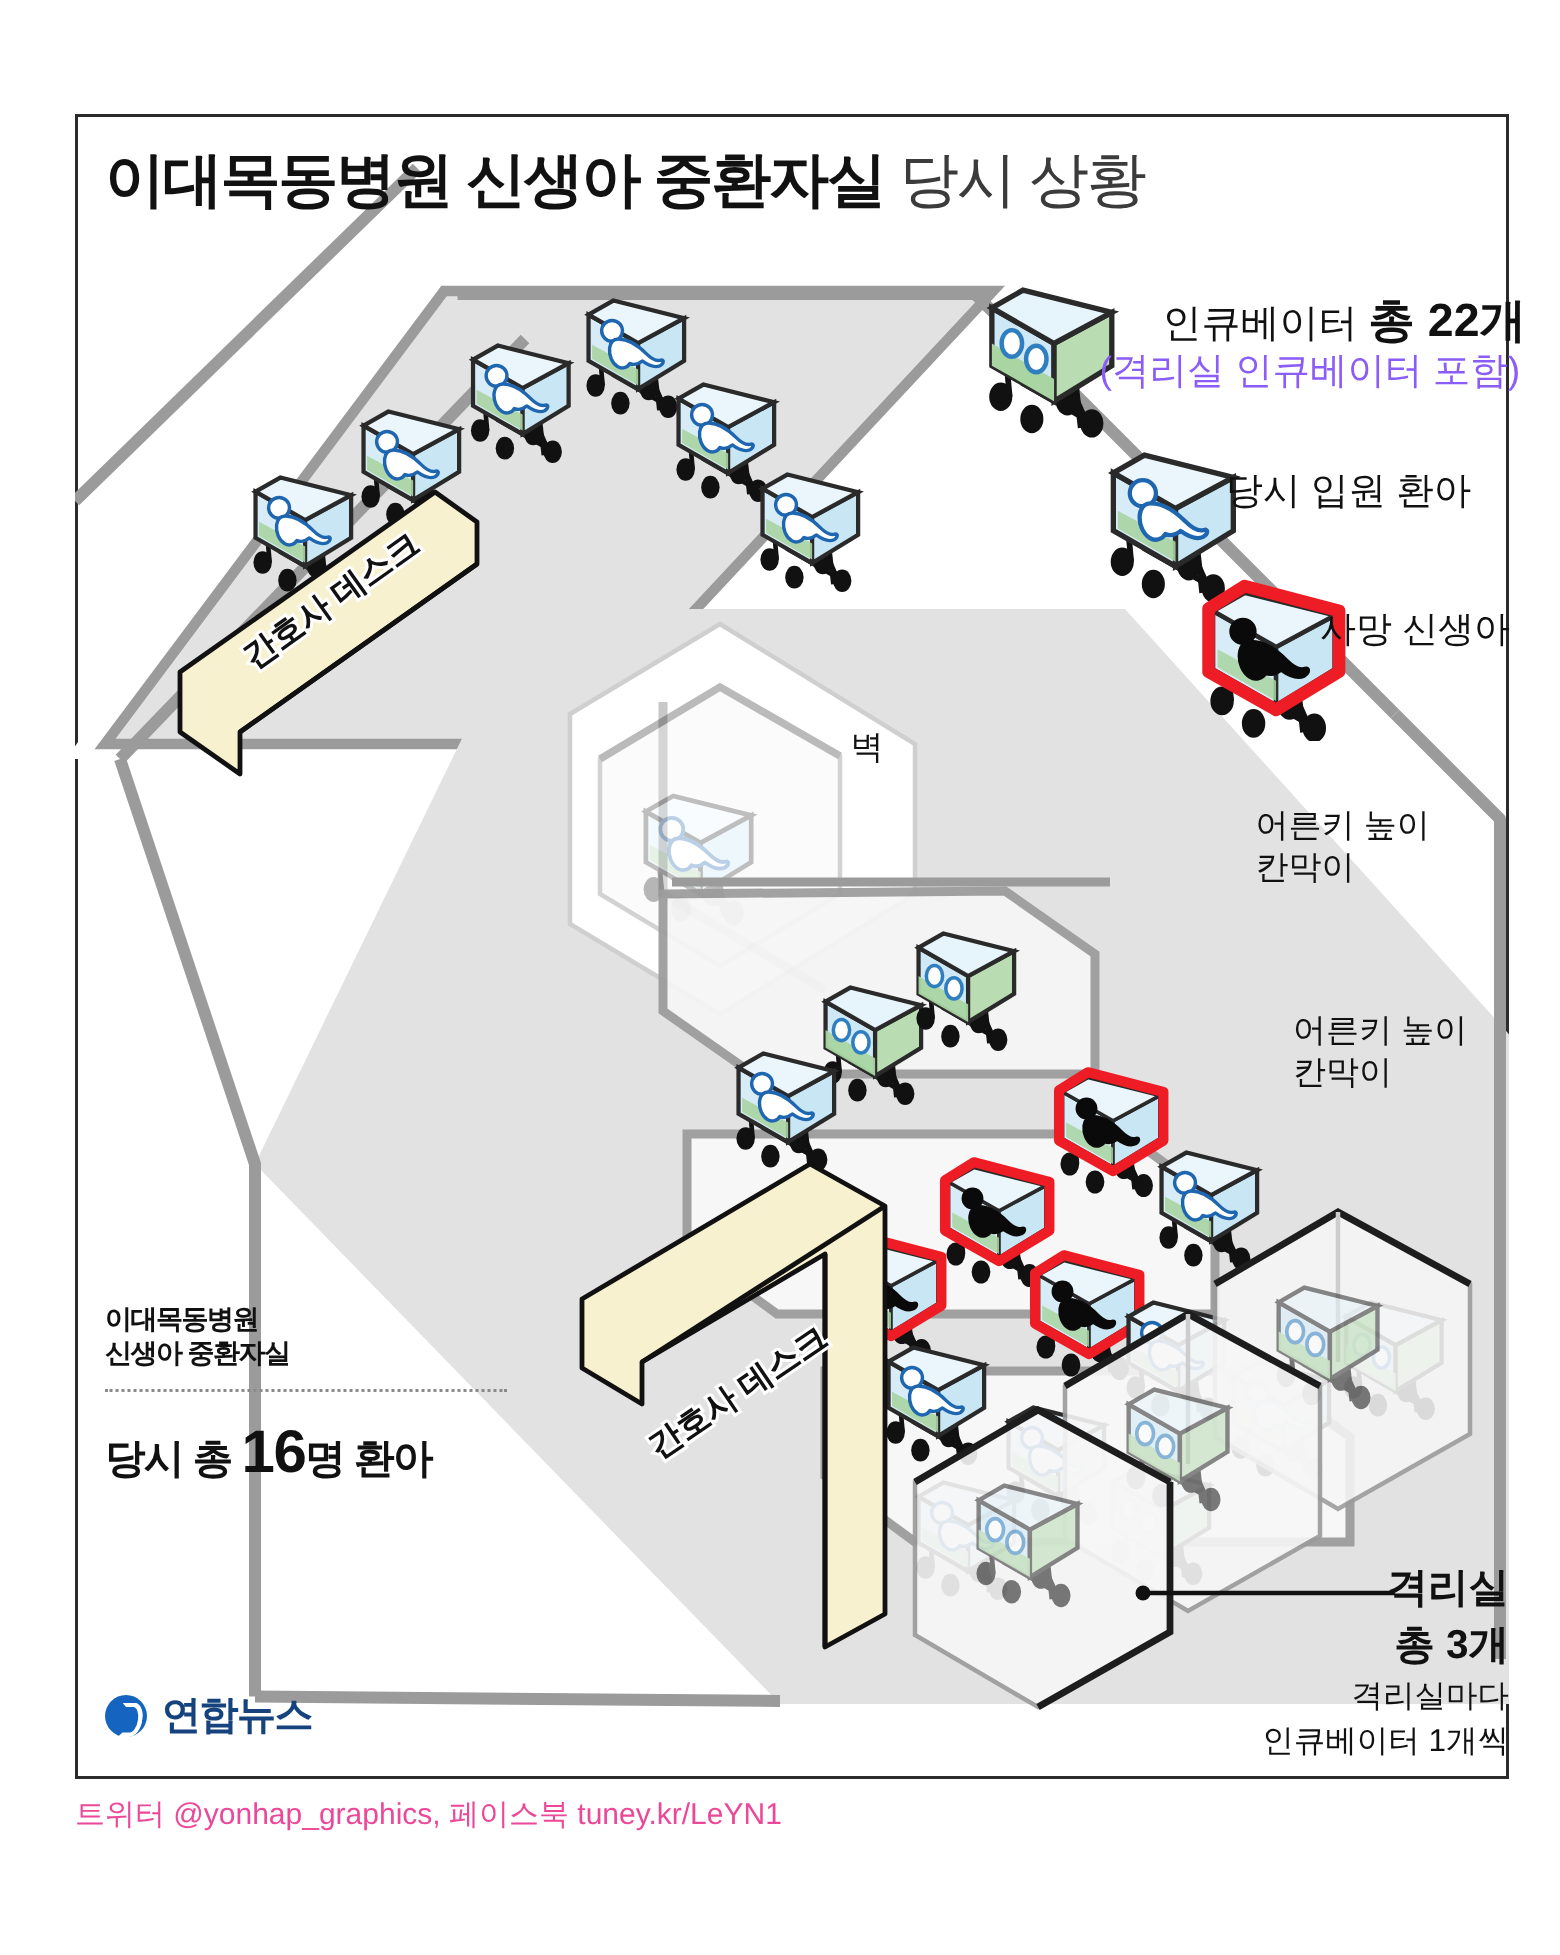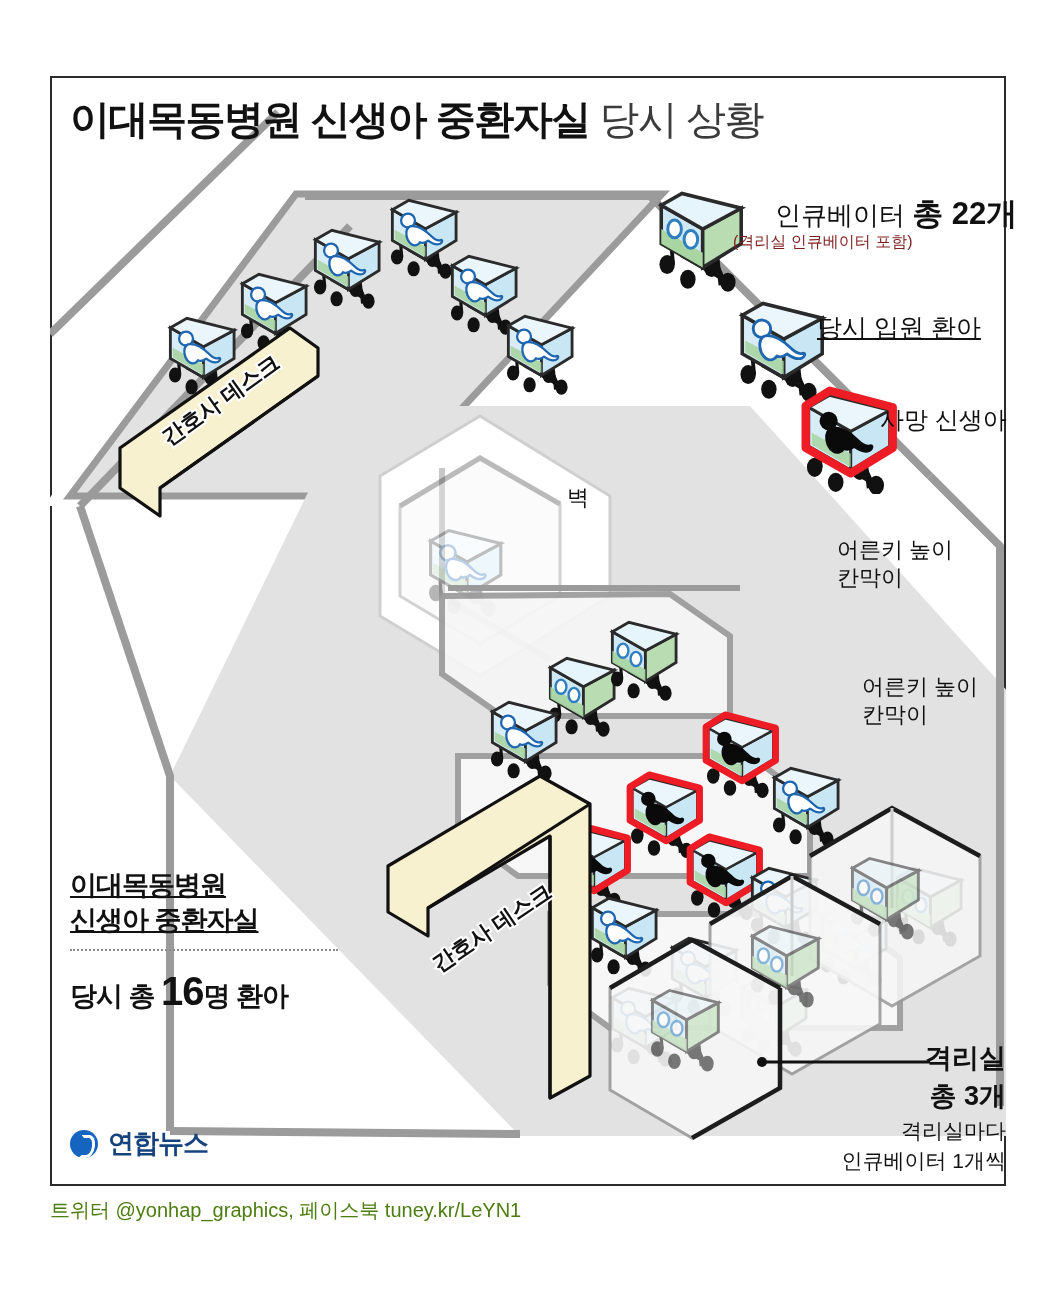--- a/index.html
+++ b/index.html
@@ -32,39 +32,39 @@
   .title .t-light{font-weight:normal;color:#3b3b3b;}
 
   
   #scene{position:absolute;left:50px;top:76px;width:956px;height:1110px;}
 
   
   .legend{position:absolute;z-index:30;}
   .lg-txt{position:absolute;white-space:nowrap;line-height:1.22;}
   .lg1-a{left:775px;top:195px;font-size:26px;}
   .lg1-a b{font-size:31px;font-weight:bold;}
-  .lg1-b{left:733px;top:232px;font-size:16px;color:#7f1d1d;}
-  .lg2{left:817px;top:312px;font-size:25px;text-decoration:underline;}
+  .lg1-b{left:733px;top:232px;font-size:25px;color:#8b5cf6;}
+  .lg2{left:817px;top:312px;font-size:25px;}
   .lg3{left:880px;top:405px;font-size:24px;font-weight:normal;}
 
   
   .lbl{position:absolute;z-index:30;white-space:nowrap;line-height:1.25;}
   .lbl-wall{left:567px;top:484px;font-size:22px;}
   .lbl-part1{left:837px;top:536px;font-size:22px;}
   .lbl-part2{left:862px;top:673px;font-size:22px;}
 
   .iso-note{position:absolute;z-index:30;right:34px;text-align:right;line-height:1.25;}
   .iso-a{top:1042px;font-size:27px;font-weight:bold;}
   .iso-b{top:1080px;font-size:27px;font-weight:bold;}
   .iso-c{top:1118px;font-size:21px;font-weight:normal;}
   .iso-d{top:1148px;font-size:21px;font-weight:normal;}
 
   
   .info{position:absolute;left:70px;top:868px;z-index:30;width:290px;}
-  .info-h{font-size:27px;font-weight:bold;line-height:1.28;letter-spacing:-1px;text-decoration:underline;}
+  .info-h{font-size:18px;font-weight:bold;line-height:1.28;letter-spacing:-1px;}
   .info-rule{
     margin:12px 0 14px 0;height:0;
     border-top:2px dotted #8a8a8a;width:268px;
   }
   .info-b{font-size:27px;font-weight:bold;line-height:1.3;letter-spacing:-1px;}
   .info-b .big{font-size:40px;}
 
   
   .brand{position:absolute;left:70px;top:1126px;z-index:35;display:flex;align-items:center;gap:10px;}
   .brand-mark{width:28px;height:28px;border-radius:50%;background:#1565c0;position:relative;flex:0 0 auto;}
@@ -73,21 +73,21 @@
     border:3px solid #fff;border-left-color:transparent;border-radius:0 60% 60% 0;
     transform:skewX(-8deg);
   }
   .brand-name{font-size:26px;font-weight:bold;color:#16437e;letter-spacing:-1px;}
 
   
   .footer{position:absolute;left:50px;top:1196px;z-index:35;}
   .f1{font-size:22px;line-height:1.4;}
   .f1 b{font-weight:bold;}
   .f1 .light{font-weight:normal;}
-  .f2{font-size:20px;line-height:1.45;color:#4d7c0f;}
+  .f2{font-size:20px;line-height:1.45;color:#ec4899;}
 </style>
 </head>
 <body>
 
 <div id="page">
 
   <div class="title">
     <span class="t-strong">이대목동병원 신생아 중환자실</span>
     <span class="t-light">당시 상황</span>
   </div>

